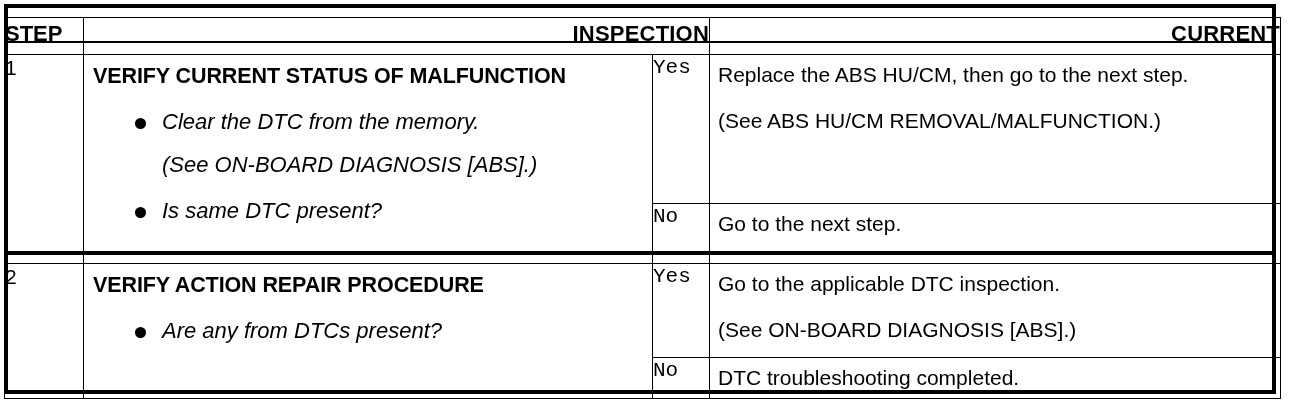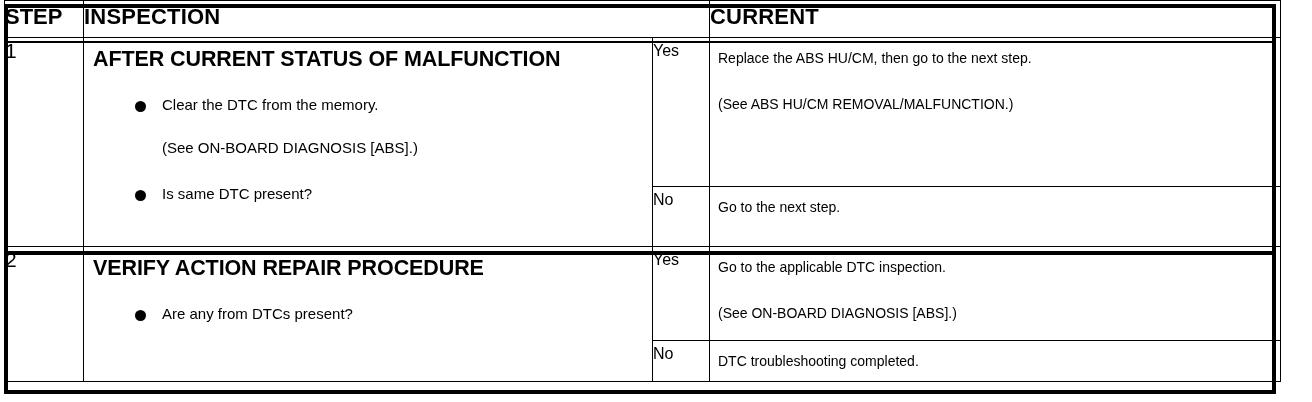--- a/index.html
+++ b/index.html
@@ -18,21 +18,21 @@
   .sheet {
     position: relative;
     width: 1312px;
     height: 402px;
     background: #ffffff;
   }
 
   table.ds-table {
     position: absolute;
     left: 4px;
-    top: 0;
+    top: 17px;
     width: 1276px;
     border-collapse: collapse;
     table-layout: fixed;
     background: #701a75;
   }
 
   table.ds-table td {
     border: 1px solid #000000;
     padding: 0;
     vertical-align: top;
@@ -72,21 +72,21 @@
     background: #000000;
     pointer-events: none;
   }
 
   .col-step   { width: 79px; }
   .col-insp   { width: 569px; }
   .col-yn     { width: 57px; }
   .col-action { width: 571px; }
 
   .hdr {
-    text-align: left;
+    text-align: right;
     font-weight: bold;
     font-size: 22px;
     line-height: 32px;
     letter-spacing: 0.2px;
     height: 36px;
   }
   .hdr-step {
     text-align: left;
     padding-left: 6px;
     font-weight: bold;
@@ -110,48 +110,50 @@
     letter-spacing: -0.1px;
   }
 
   ul.bullets {
     list-style: none;
     margin: 0;
     padding: 0;
   }
   ul.bullets li {
     position: relative;
-    font-size: 15px;
+    font-size: 22px;
     line-height: 26px;
     padding-left: 78px;
     margin-top: 20px;
+    font-style: italic;
   }
   ul.bullets li.bulleted::before {
     content: "";
     position: absolute;
     left: 51px;
     top: 9px;
     width: 11px;
     height: 11px;
     border-radius: 50%;
     background: #000000;
   }
   ul.bullets li.subnote {
     margin-top: 17px;
   }
 
   .yn {
-    font-size: 16px;
+    font-size: 21px;
     line-height: 26px;
     padding: 7px 0 0 7px;
     text-align: left;
+    font-family: Liberation Mono, monospace;
   }
 
   .action-line {
-    font-size: 14px;
+    font-size: 21px;
     line-height: 26px;
     padding: 7px 0 0 8px;
     white-space: nowrap;
   }
   .action-line.second {
     padding-top: 20px;
   }
 </style>
 </head>
 <body>
@@ -169,21 +171,21 @@
 
       <tr>
         <td class="hdr-step">STEP</td>
         <td class="hdr" colspan="2">INSPECTION</td>
         <td class="hdr">CURRENT</td>
       </tr>
 
       <tr>
         <td class="step-num" rowspan="2">1</td>
         <td rowspan="2">
-          <div class="insp-title">AFTER CURRENT STATUS OF MALFUNCTION</div>
+          <div class="insp-title">VERIFY CURRENT STATUS OF MALFUNCTION</div>
           <ul class="bullets">
             <li class="bulleted">Clear the DTC from the memory.</li>
             <li class="subnote">(See ON-BOARD DIAGNOSIS [ABS].)</li>
             <li class="bulleted">Is same DTC present?</li>
           </ul>
         </td>
         <td class="yn" style="height:148px">Yes</td>
         <td>
           <div class="action-line">Replace the ABS HU/CM, then go to the next step.</div>
           <div class="action-line second">(See ABS HU/CM REMOVAL/MALFUNCTION.)</div>

